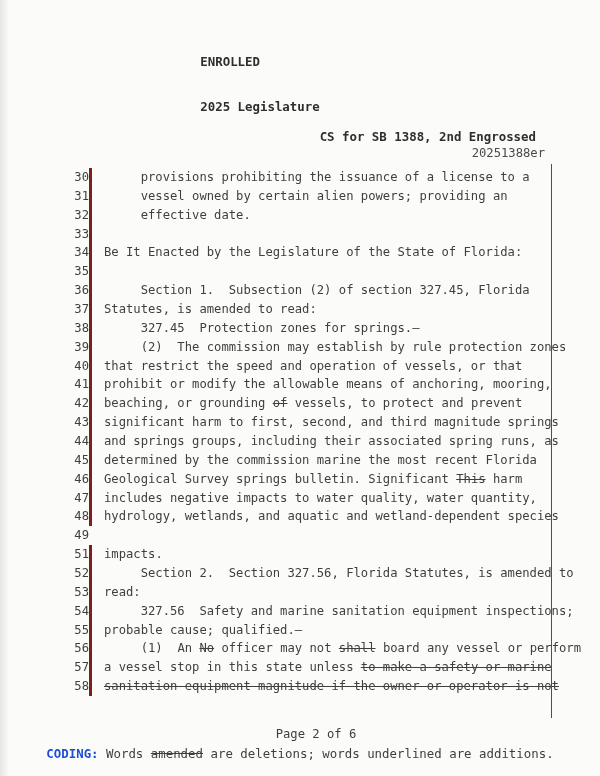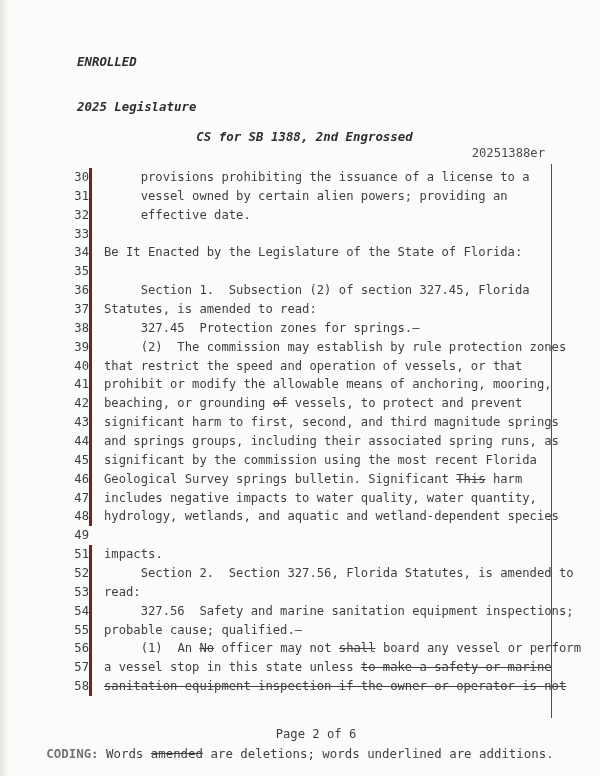--- a/index.html
+++ b/index.html
@@ -11,24 +11,23 @@
     color:#3f3f3f;
     overflow:hidden;
   }
   .page::before{
     content:"";
     position:absolute;left:0;top:0;bottom:0;width:9px;
     background:linear-gradient(90deg,#e6e6e3,rgba(255,255,255,0));
   }
   .header{
     position:absolute;top:24px;left:77px;right:64px;
-    display:flex;justify-content:flex-start;align-items:flex-end;
+    display:flex;justify-content:flex-end;align-items:flex-end;
     font-weight:bold;font-size:12.4px;line-height:15px;color:#2e2e2e;
     white-space:pre;
-    font-style:italic;
   }
   .doc-code{
     position:absolute;top:146px;right:55px;
     font-size:12.2px;color:#4a4a4a;margin-left:44px;
   }
   .body-lines{
     position:absolute;top:168px;left:0;width:572px;padding-left:32px;
   }
   .line-row{
     display:flex;height:18.86px;line-height:18.86px;
@@ -40,21 +39,21 @@
   .line-text{
     flex:1;border-left:3px solid #7f1d1d;padding-left:12px;
   }
   .right-rule{
     position:absolute;left:551px;top:164px;height:554px;width:1px;
     background:#4f4f4f;
   }
   .seg-n{}
   .seg-u{text-underline-offset:2.5px;}
   .seg-s{text-decoration:line-through;}
-  .seg-b{font-weight:bold;color:#737373;}
+  .seg-b{font-weight:bold;color:#1d4ed8;}
   .page-num{
     position:absolute;top:727px;left:16px;width:600px;text-align:center;
     font-size:12.2px;
   }
   .coding{
     position:absolute;top:746px;left:0;width:600px;text-align:center;
     font-size:12.4px;white-space:pre;
   }
 </style>
 </head>
@@ -81,33 +80,33 @@
       <div class="line-row"><span class="line-no">35</span><span class="line-text"></span></div>
       <div class="line-row"><span class="line-no">36</span><span class="line-text"><span class="seg-n">     Section 1.  Subsection (2) of section 327.45, Florida</span></span></div>
       <div class="line-row"><span class="line-no">37</span><span class="line-text"><span class="seg-n">Statutes, is amended to read:</span></span></div>
       <div class="line-row"><span class="line-no">38</span><span class="line-text"><span class="seg-n">     327.45  Protection zones for springs.—</span></span></div>
       <div class="line-row"><span class="line-no">39</span><span class="line-text"><span class="seg-n">     (2)  The commission may establish by rule protection zones</span></span></div>
       <div class="line-row"><span class="line-no">40</span><span class="line-text"><span class="seg-n">that restrict the speed and operation of vessels, or that</span></span></div>
       <div class="line-row"><span class="line-no">41</span><span class="line-text"><span class="seg-n">prohibit </span><span class="seg-u">or modify</span><span class="seg-n"> the </span><span class="seg-u">allowable means of</span><span class="seg-n"> anchoring, mooring,</span></span></div>
       <div class="line-row"><span class="line-no">42</span><span class="line-text"><span class="seg-n">beaching, or grounding </span><span class="seg-s">of</span><span class="seg-n"> vessels, to protect and prevent</span></span></div>
       <div class="line-row"><span class="line-no">43</span><span class="line-text"><span class="seg-u">significant</span><span class="seg-n"> harm to first, second, and third magnitude springs</span></span></div>
       <div class="line-row"><span class="line-no">44</span><span class="line-text"><span class="seg-n">and springs groups, including their associated spring runs, as</span></span></div>
-      <div class="line-row"><span class="line-no">45</span><span class="line-text"><span class="seg-n">significant by the commission using the most recent Florida</span></span></div>
+      <div class="line-row"><span class="line-no">45</span><span class="line-text"><span class="seg-n">determined by the commission marine the most recent Florida</span></span></div>
       <div class="line-row"><span class="line-no">46</span><span class="line-text"><span class="seg-n">Geological Survey springs bulletin. </span><span class="seg-u">Significant</span><span class="seg-n"> </span><span class="seg-s">This</span><span class="seg-n"> harm</span></span></div>
       <div class="line-row"><span class="line-no">47</span><span class="line-text"><span class="seg-n">includes negative impacts to water quality, water quantity,</span></span></div>
       <div class="line-row"><span class="line-no">48</span><span class="line-text"><span class="seg-n">hydrology, wetlands, and aquatic and wetland-dependent species</span></span></div>
       <div class="line-row"><span class="line-no">49</span></div>
       <div class="line-row"><span class="line-no">51</span><span class="line-text"><span class="seg-u">impacts</span><span class="seg-n">.</span></span></div>
       <div class="line-row"><span class="line-no">52</span><span class="line-text"><span class="seg-n">     Section 2.  Section 327.56, Florida Statutes, is amended to</span></span></div>
       <div class="line-row"><span class="line-no">53</span><span class="line-text"><span class="seg-n">read:</span></span></div>
       <div class="line-row"><span class="line-no">54</span><span class="line-text"><span class="seg-n">     327.56  Safety and marine sanitation equipment inspections;</span></span></div>
       <div class="line-row"><span class="line-no">55</span><span class="line-text"><span class="seg-u">probable cause;</span><span class="seg-n"> qualified.—</span></span></div>
       <div class="line-row"><span class="line-no">56</span><span class="line-text"><span class="seg-n">     (1)  </span><span class="seg-u">An</span><span class="seg-n"> </span><span class="seg-s">No</span><span class="seg-n"> officer </span><span class="seg-u">may not</span><span class="seg-n"> </span><span class="seg-s">shall</span><span class="seg-n"> board any vessel </span><span class="seg-u">or perform</span></span></div>
       <div class="line-row"><span class="line-no">57</span><span class="line-text"><span class="seg-u">a vessel stop in this state unless</span><span class="seg-n"> </span><span class="seg-s">to make a safety or marine</span></span></div>
-      <div class="line-row"><span class="line-no">58</span><span class="line-text"><span class="seg-s">sanitation equipment inspection if the owner or operator is not</span></span></div>
+      <div class="line-row"><span class="line-no">58</span><span class="line-text"><span class="seg-s">sanitation equipment magnitude if the owner or operator is not</span></span></div>
     </div>
 
   <div class="right-rule"></div>
 
   <div class="page-num">Page 2 of 6</div>
   <div class="coding" id="coding"><span class="seg-b">CODING:</span><span class="seg-n"> Words </span><span class="seg-s">amended</span><span class="seg-n"> are deletions; words </span><span class="seg-u">underlined</span><span class="seg-n"> are additions.</span></div>
 
 </div>
 
 </body></html>

